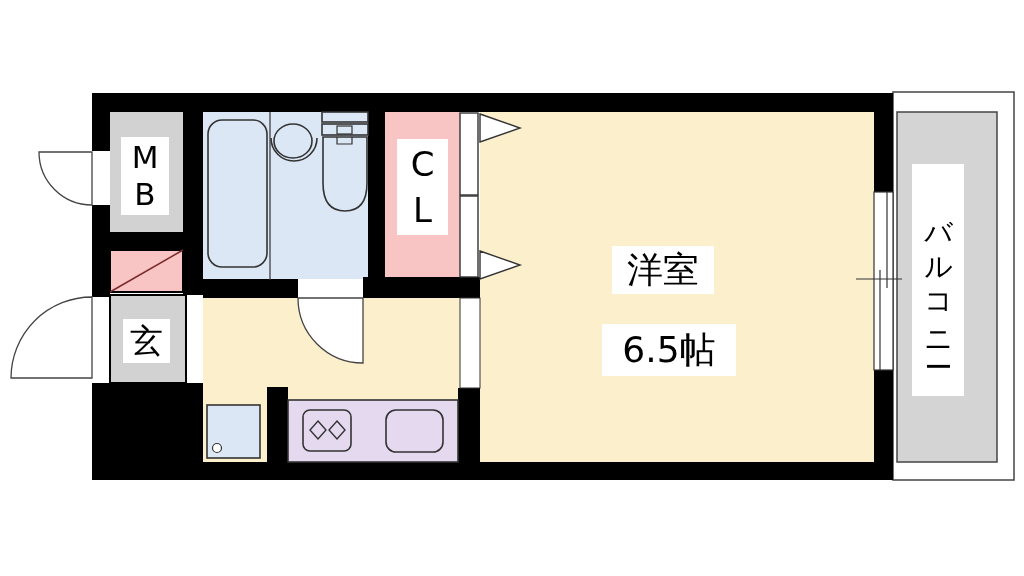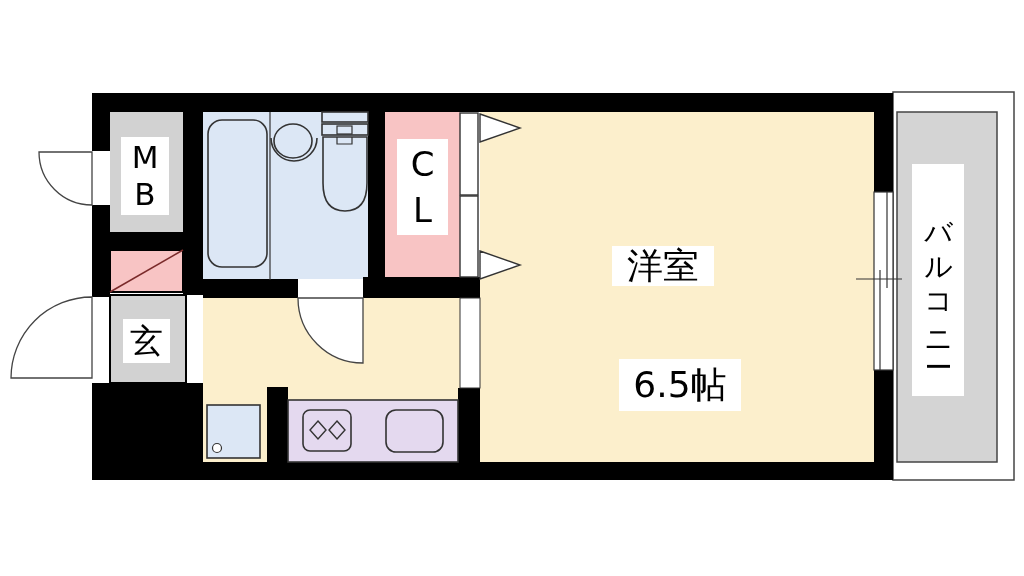--- a/index.html
+++ b/index.html
@@ -10,22 +10,22 @@
   }
   #plan-svg { position:absolute; left:0; top:0; }
   .lbl {
     position:absolute; background:#ffffff; color:#000;
     display:flex; align-items:center; justify-content:center;
     text-align:center; white-space:pre-line; z-index:5;
   }
   .lbl-mb      { left:121px; top:137px; width:48px;  height:78px;  font-size:31px; line-height:37px; }
   .lbl-cl      { left:397px; top:139px; width:51px;  height:96px;  font-size:34px; line-height:46px; }
   .lbl-genkan  { left:123px; top:319px; width:47px;  height:44px;  font-size:33px; }
-  .lbl-room    { left:612px; top:246px; width:102px; height:40px;  font-size:36px; }
-  .lbl-size    { left:619px; top:324px; width:122px; height:52px;  font-size:36px;margin-top:35px; }
+  .lbl-room    { left:612px; top:246px; width:102px; height:48px;  font-size:36px; }
+  .lbl-size    { left:602px; top:324px; width:134px; height:52px;  font-size:36px; }
   .lbl-balcony { left:912px; top:164px; width:52px;  height:232px; font-size:28px;
                  writing-mode:vertical-rl; letter-spacing:6px; }
 </style>
 </head>
 <body>
 
 <div id="stage">
 
   <svg id="plan-svg" width="1024" height="576" viewBox="0 0 1024 576">
 

